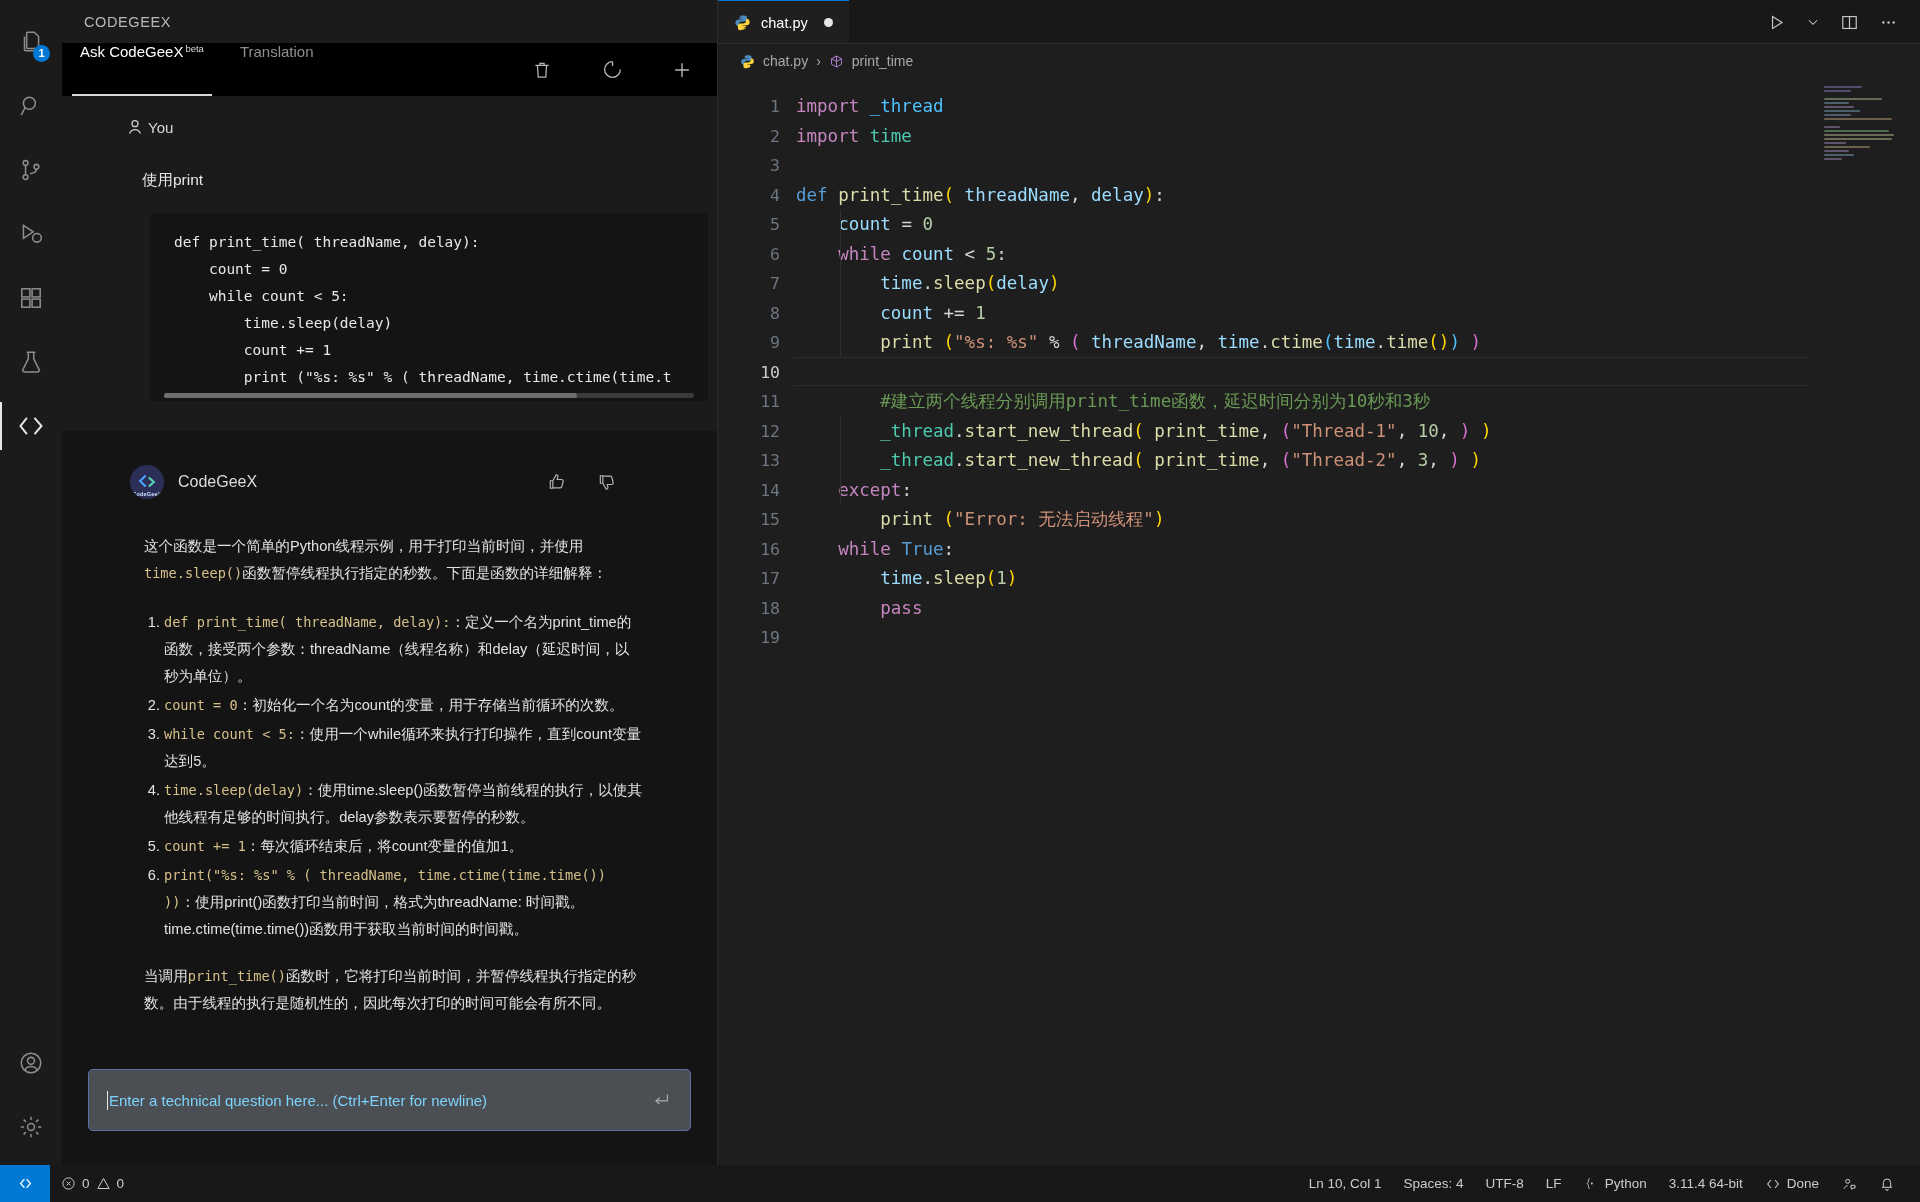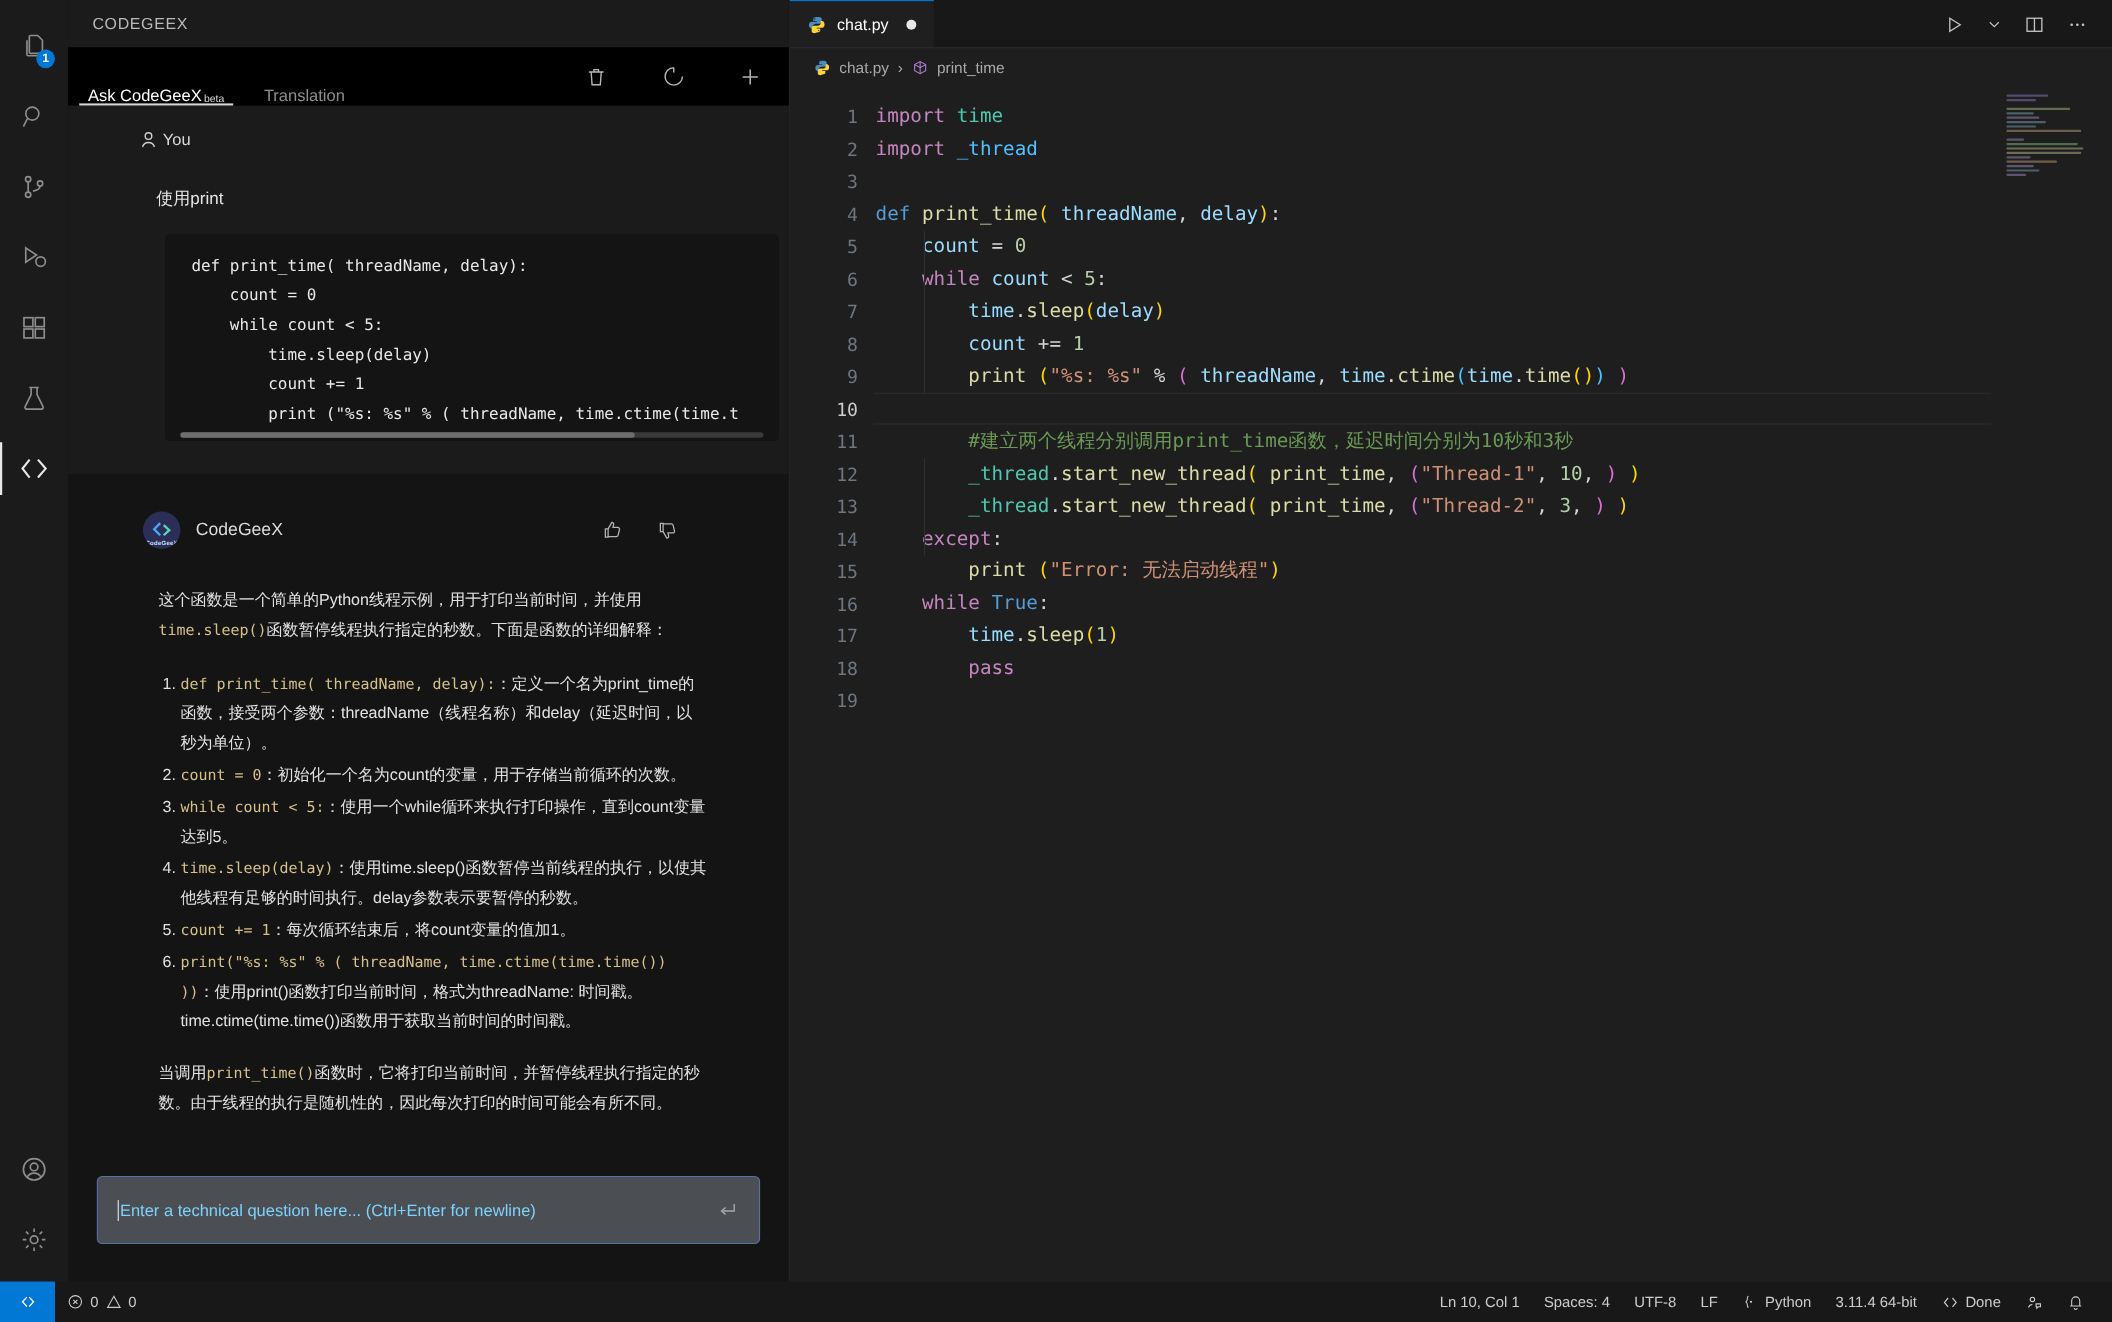--- a/index.html
+++ b/index.html
@@ -19,21 +19,21 @@
     font-size:11px; line-height:17px; min-width:17px; height:17px; border-radius:9px;
     text-align:center; font-weight:600; }
   .act-bottom { margin-top:auto; padding-bottom:6px; }
 
   
   .geex { width:656px; flex:0 0 656px; background:#141414; display:flex; flex-direction:column;
     border-right:1px solid #2a2a2a; min-height:0; }
   .geex-title { height:43px; display:flex; align-items:center; padding-left:22px;
     color:#b9b9b9; font-size:14.5px; letter-spacing:.6px; background:#1b1b1b; }
   .geex-tabs { height:53px; background:#000; display:flex; align-items:stretch; }
-  .geex-tab { display:flex; align-items:flex-end; padding:0 18px; color:#8f8f8f; font-size:15px;
+  .geex-tab { display:flex; align-items:flex-start; padding:0 18px; color:#8f8f8f; font-size:15px;
     position:relative; }
   .geex-tab.active { color:#fff; }
   .geex-tab.active::after { content:""; position:absolute; left:10px; right:10px; bottom:0;
     height:2px; background:#d8d8d8; }
   .geex-tab sup { font-size:9.5px; vertical-align:super; margin-left:2px; color:#dcdcdc; }
   .geex-actions { margin-left:auto; display:flex; align-items:center; }
   .geex-act { width:70px; height:53px; display:flex; align-items:center; justify-content:center;
     color:#b6b6b6; }
   .geex-scroll { flex:1; overflow:hidden; position:relative; min-height:0; }
 
@@ -362,22 +362,22 @@
             <div>13</div>
             <div>14</div>
             <div>15</div>
             <div>16</div>
             <div>17</div>
             <div>18</div>
             <div>19</div>
           </div>
         <div class="code-lines">
           <div class="cur-line" style="top: 278.5px;"></div>
-        <div class="ln"><span class="kw">import</span><span class="pun"> </span><span class="id">time</span></div>
-            <div class="ln"><span class="kw">import</span><span class="pun"> </span><span class="ty">_thread</span></div>
+        <div class="ln"><span class="kw">import</span><span class="pun"> </span><span class="ty">_thread</span></div>
+            <div class="ln"><span class="kw">import</span><span class="pun"> </span><span class="id">time</span></div>
             <div class="ln">&nbsp;</div>
             <div class="ln"><span class="kw2">def</span><span class="pun"> </span><span class="fn">print_time</span><span class="y">(</span><span class="pun"> </span><span class="var">threadName</span><span class="pun">, </span><span class="var">delay</span><span class="y">)</span><span class="pun">:</span></div>
             <div class="ln"><span class="pun">    </span><span class="var">count</span><span class="pun"> = </span><span class="num">0</span></div>
             <div class="ln"><span class="pun">    </span><span class="kw">while</span><span class="pun"> </span><span class="var">count</span><span class="pun"> &lt; </span><span class="num">5</span><span class="pun">:</span></div>
             <div class="ln"><span class="pun">        </span><span class="var">time</span><span class="pun">.</span><span class="fn">sleep</span><span class="y">(</span><span class="var">delay</span><span class="y">)</span></div>
             <div class="ln"><span class="pun">        </span><span class="var">count</span><span class="pun"> += </span><span class="num">1</span></div>
             <div class="ln"><span class="pun">        </span><span class="fn">print</span><span class="y"> (</span><span class="str">"%s: %s"</span><span class="pun"> % </span><span class="m">(</span><span class="pun"> </span><span class="var">threadName</span><span class="pun">, </span><span class="var">time</span><span class="pun">.</span><span class="fn">ctime</span><span class="ty">(</span><span class="var">time</span><span class="pun">.</span><span class="fn">time</span><span class="y">()</span><span class="ty">) </span><span class="m">)</span></div>
             <div class="ln">&nbsp;</div>
             <div class="ln"><span class="pun">        </span><span class="cmt">#建立两个线程分别调用print_time函数，延迟时间分别为10秒和3秒</span></div>
             <div class="ln"><span class="pun">        </span><span class="id">_thread</span><span class="pun">.</span><span class="fn">start_new_thread</span><span class="y">(</span><span class="pun"> </span><span class="fn">print_time</span><span class="pun">, </span><span class="m">(</span><span class="str">"Thread-1"</span><span class="pun">, </span><span class="num">10</span><span class="pun">, </span><span class="m">)</span><span class="pun"> </span><span class="y">)</span></div>

